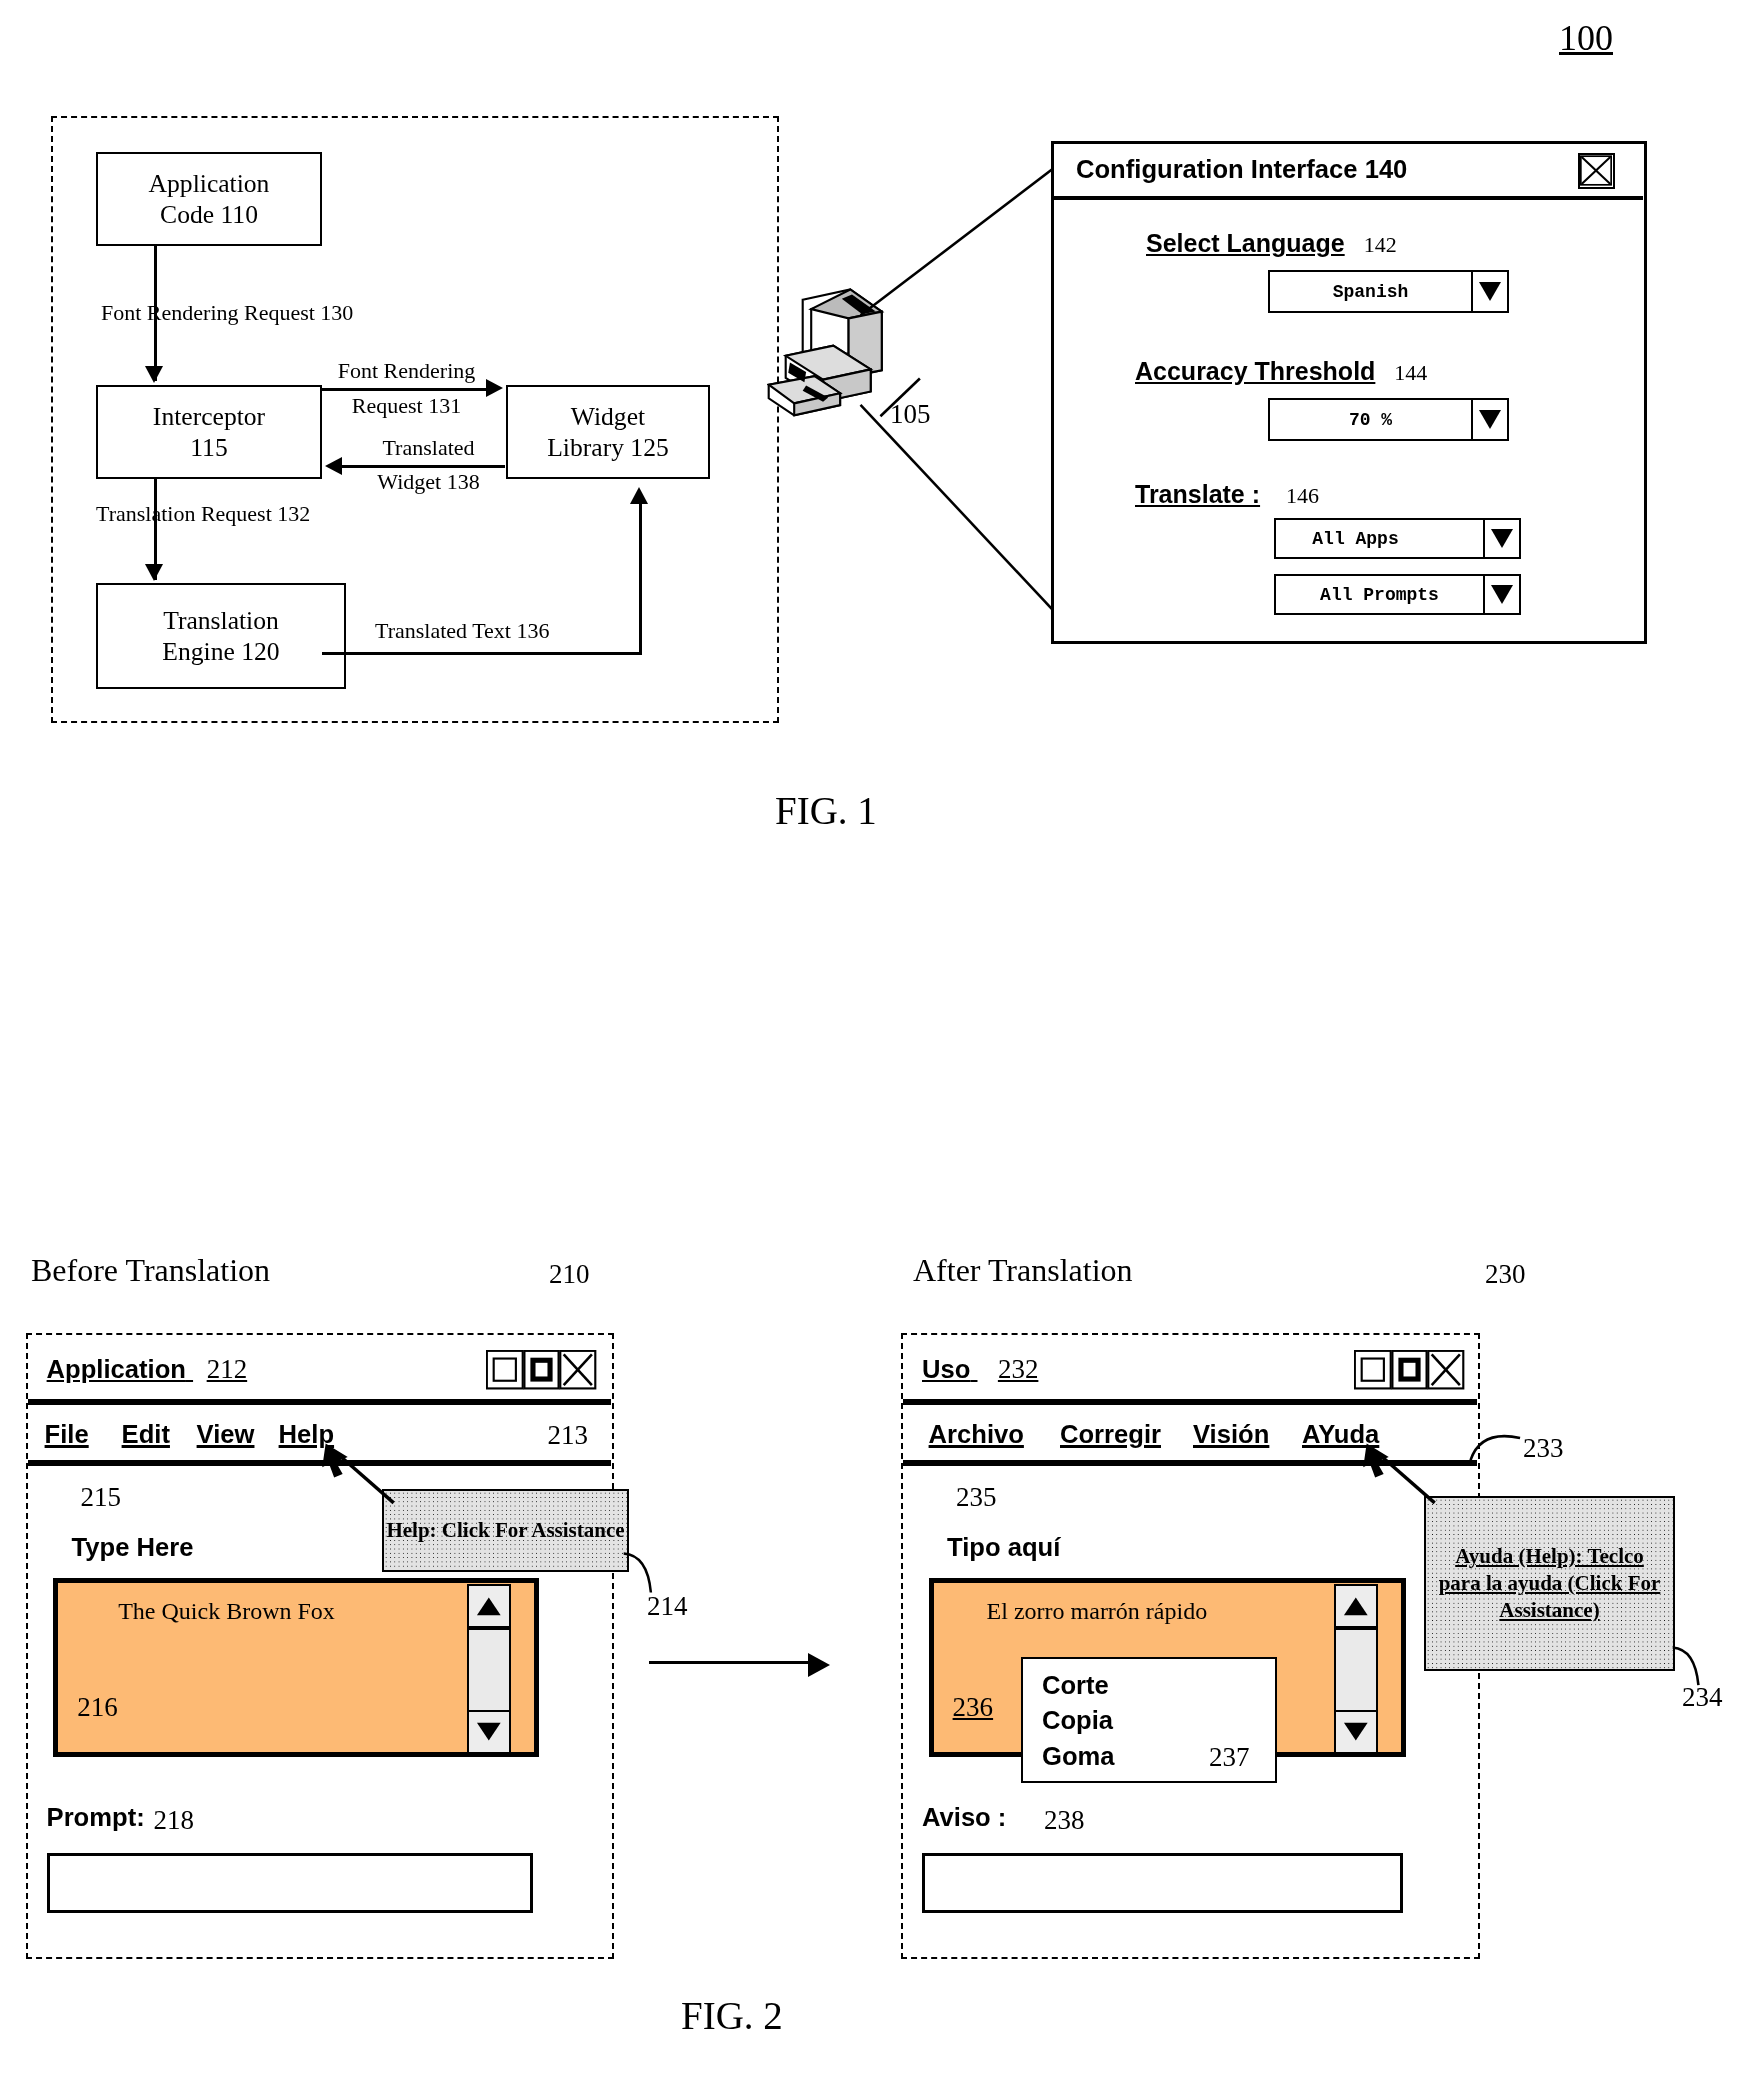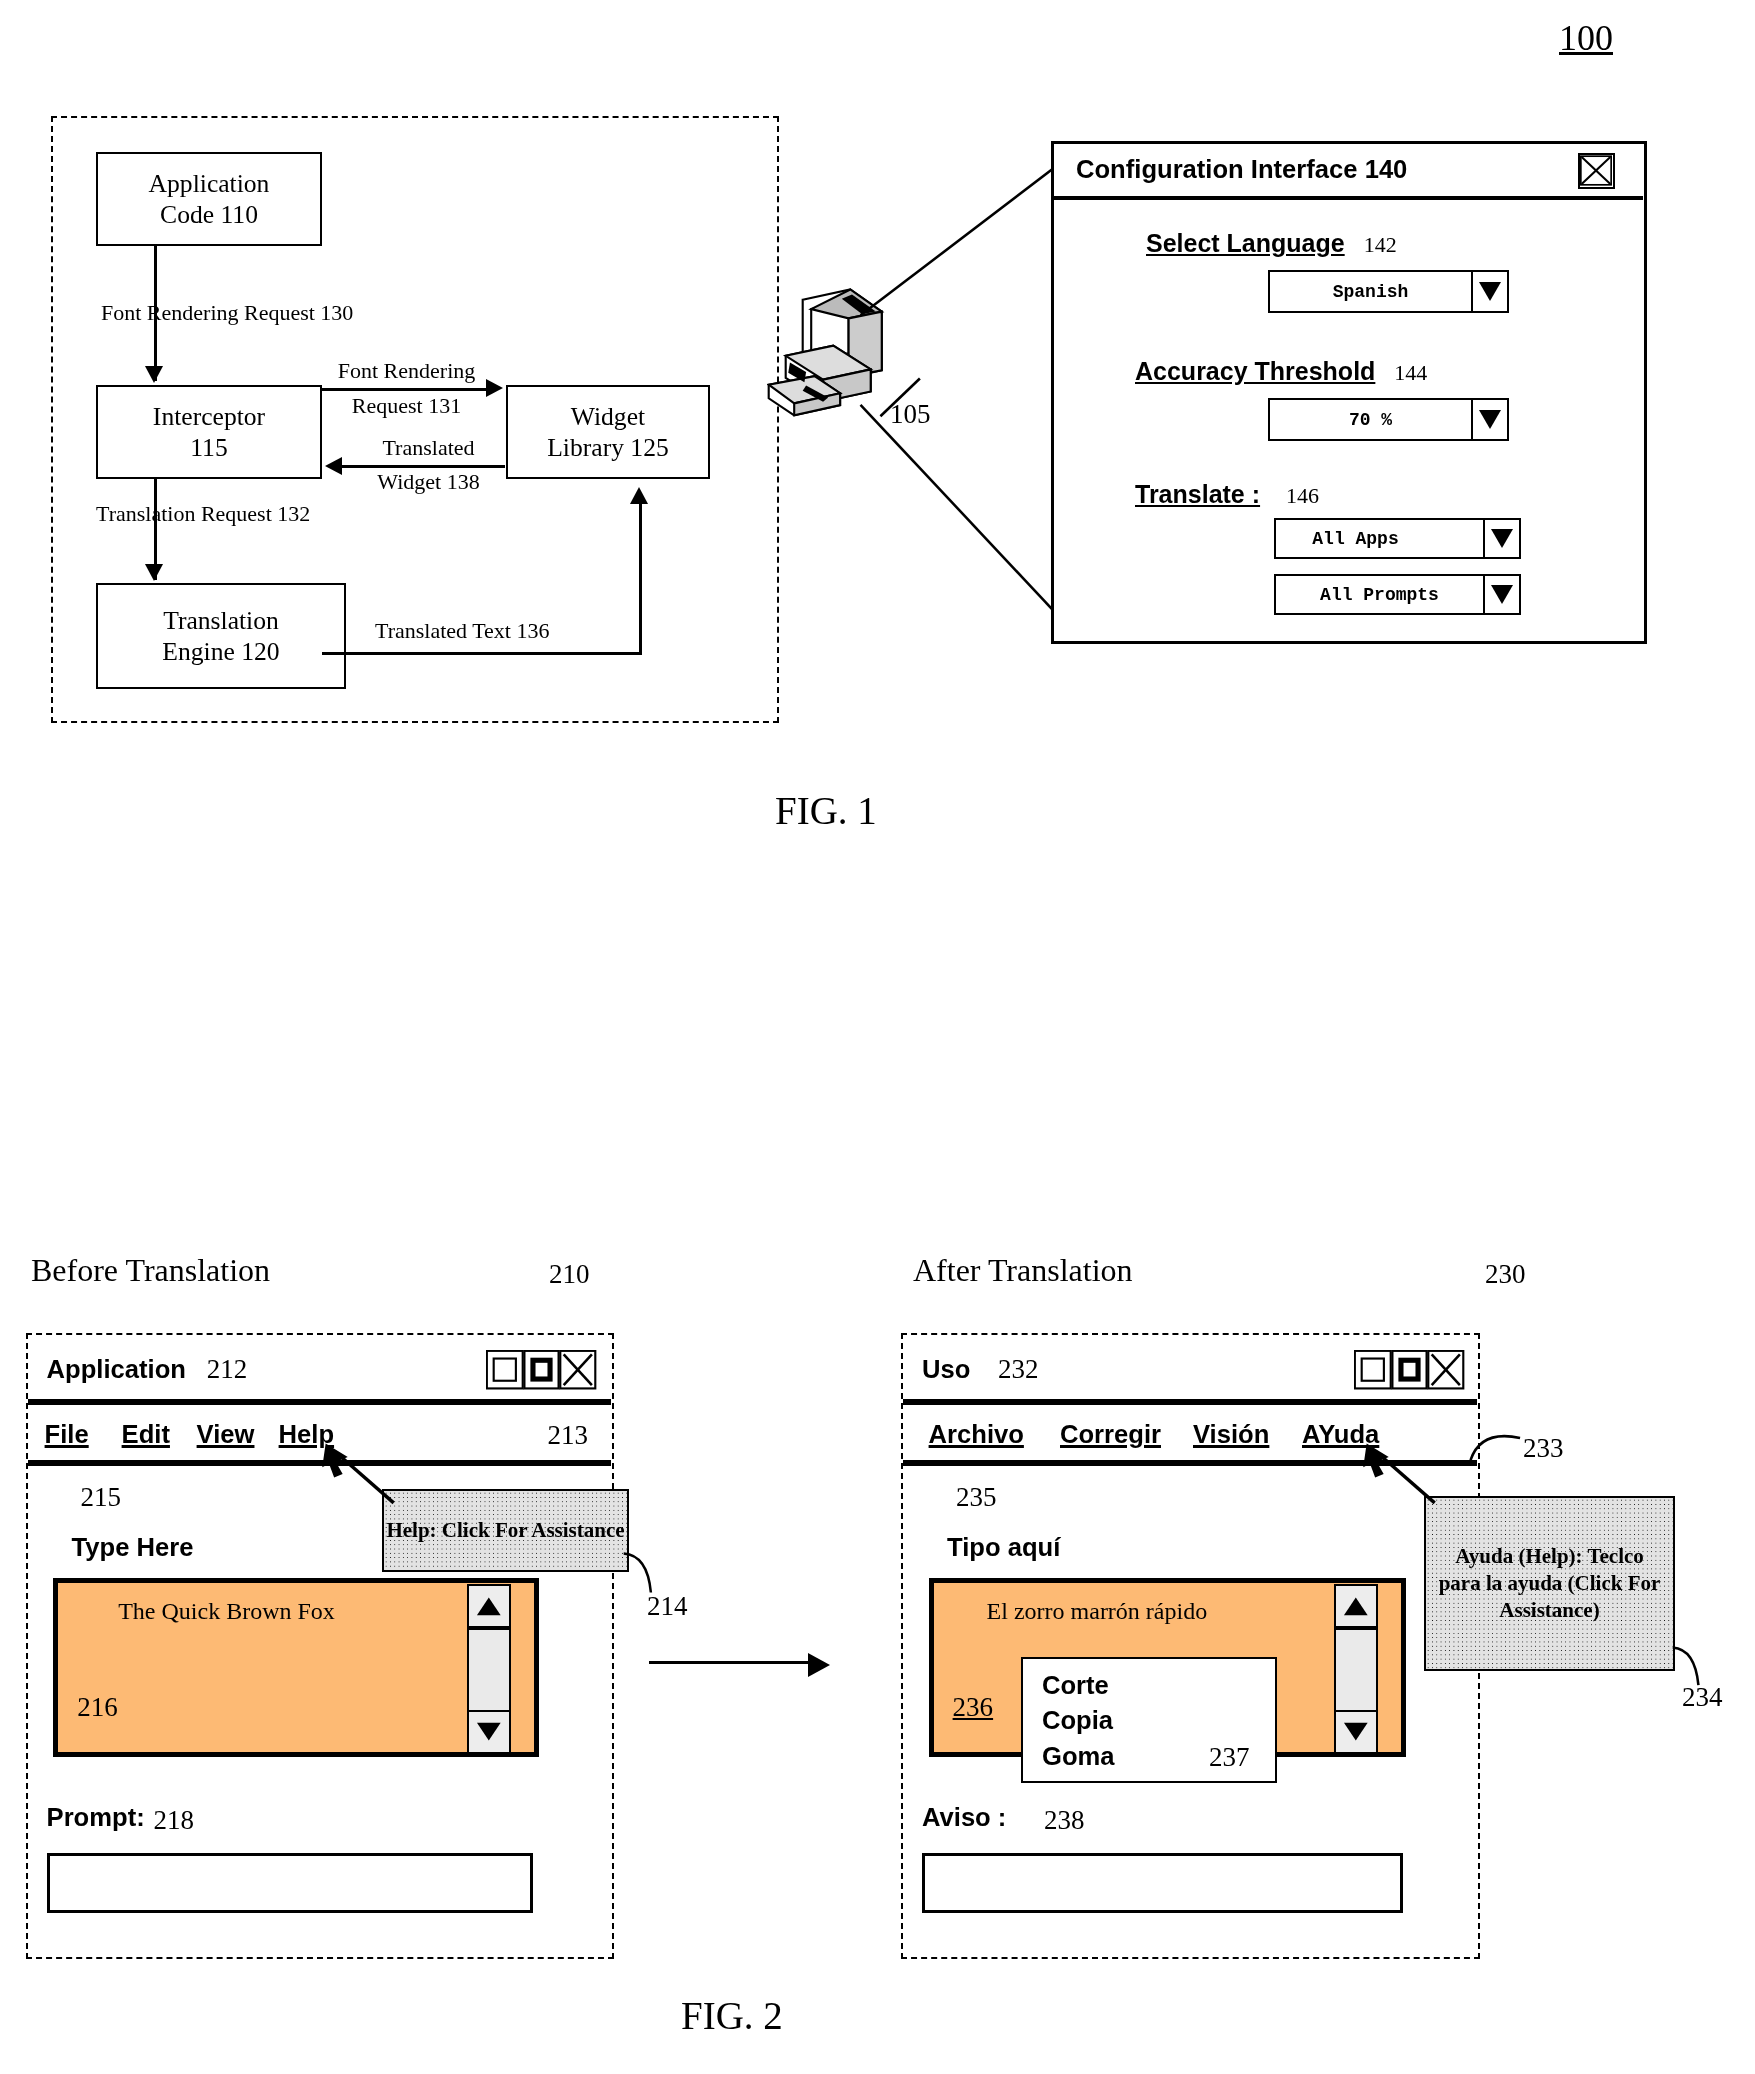--- a/index.html
+++ b/index.html
@@ -40,21 +40,21 @@
       display:flex;align-items:stretch;}
   .dd .val{flex:1;display:flex;align-items:center;justify-content:center;
       font-family:Liberation Mono, monospace;font-weight:bold;font-size:18px;}
   .dd .btn{width:34px;border-left:2.6px solid #000;display:flex;
       align-items:center;justify-content:center;}
   .tri-down{width:0;height:0;border-left:11px solid transparent;
       border-right:11px solid transparent;border-top:19px solid #000;}
 
   
   .win{border:2.6px dashed #000;box-sizing:border-box;background:#fff;}
-  .win-title{font-family:"Liberation Sans",sans-serif;font-weight:bold;font-size:25.6px;}
+  .win-title{font-family:"Liberation Sans",sans-serif;font-weight:bold;font-size:25.6px;text-decoration:underline;}
   .menu{font-family:"Liberation Sans",sans-serif;font-weight:bold;font-size:25.6px;}
   .tip{background:#e3e3e3;border:2.6px solid #000;box-sizing:border-box;
        font-family:"Liberation Serif",serif;font-weight:bold;font-size:21px;
        text-align:center;line-height:1.3;display:flex;align-items:center;
        justify-content:center;
        background-image:radial-gradient(#000 0.7px, transparent 0.8px);
        background-size:4.3px 4.3px;}
   .txtarea{border:5.1px solid #000;box-sizing:border-box;background:#fdba74;}
   .sbtn{border:2.6px solid #000;box-sizing:border-box;background:#ededed;
         display:flex;align-items:center;justify-content:center;}
@@ -401,21 +401,21 @@
   <div class="abs inputbox" style="left:19px;top:518px;width:481px;height:60px;" title=""></div>
 </div>
 
 <div class="abs" style="left:1467px;top:1426px;width:60px;height:41px;">
   <svg width="60" height="41" viewBox="0 0 70 48">
       <path d="M4 40 Q16 4 62 14" stroke="#000" stroke-width="3" fill="none"></path>
     </svg>
 </div>
 <div class="abs refnum" style="left:1523px;top:1433px;">233</div>
 
-<div class="abs tip" style="left:1424px;top:1496px;width:251px;height:175px;padding:0 7px;">
+<div class="abs tip" style="left:1424px;top:1496px;width:251px;height:175px;padding:0 7px;text-decoration:underline;">
   <span>Ayuda (Help): Teclco para la ayuda (Click For Assistance)</span>
 </div>
 <div class="abs" style="left:1363px;top:1440px;width:77px;height:68px;">
   <svg width="77" height="68" viewBox="0 0 90 80">
     <line x1="84" y1="74" x2="20" y2="18" stroke="#000" stroke-width="4"></line>
     <polygon points="4,4 30,20 16,26 24,40 14,44 8,28 0,32" fill="#000"></polygon>
   </svg>
 </div>
 <div class="abs" style="left:1671px;top:1644px;width:48px;height:48px;">
   <svg width="48" height="48" viewBox="0 0 56 56">

